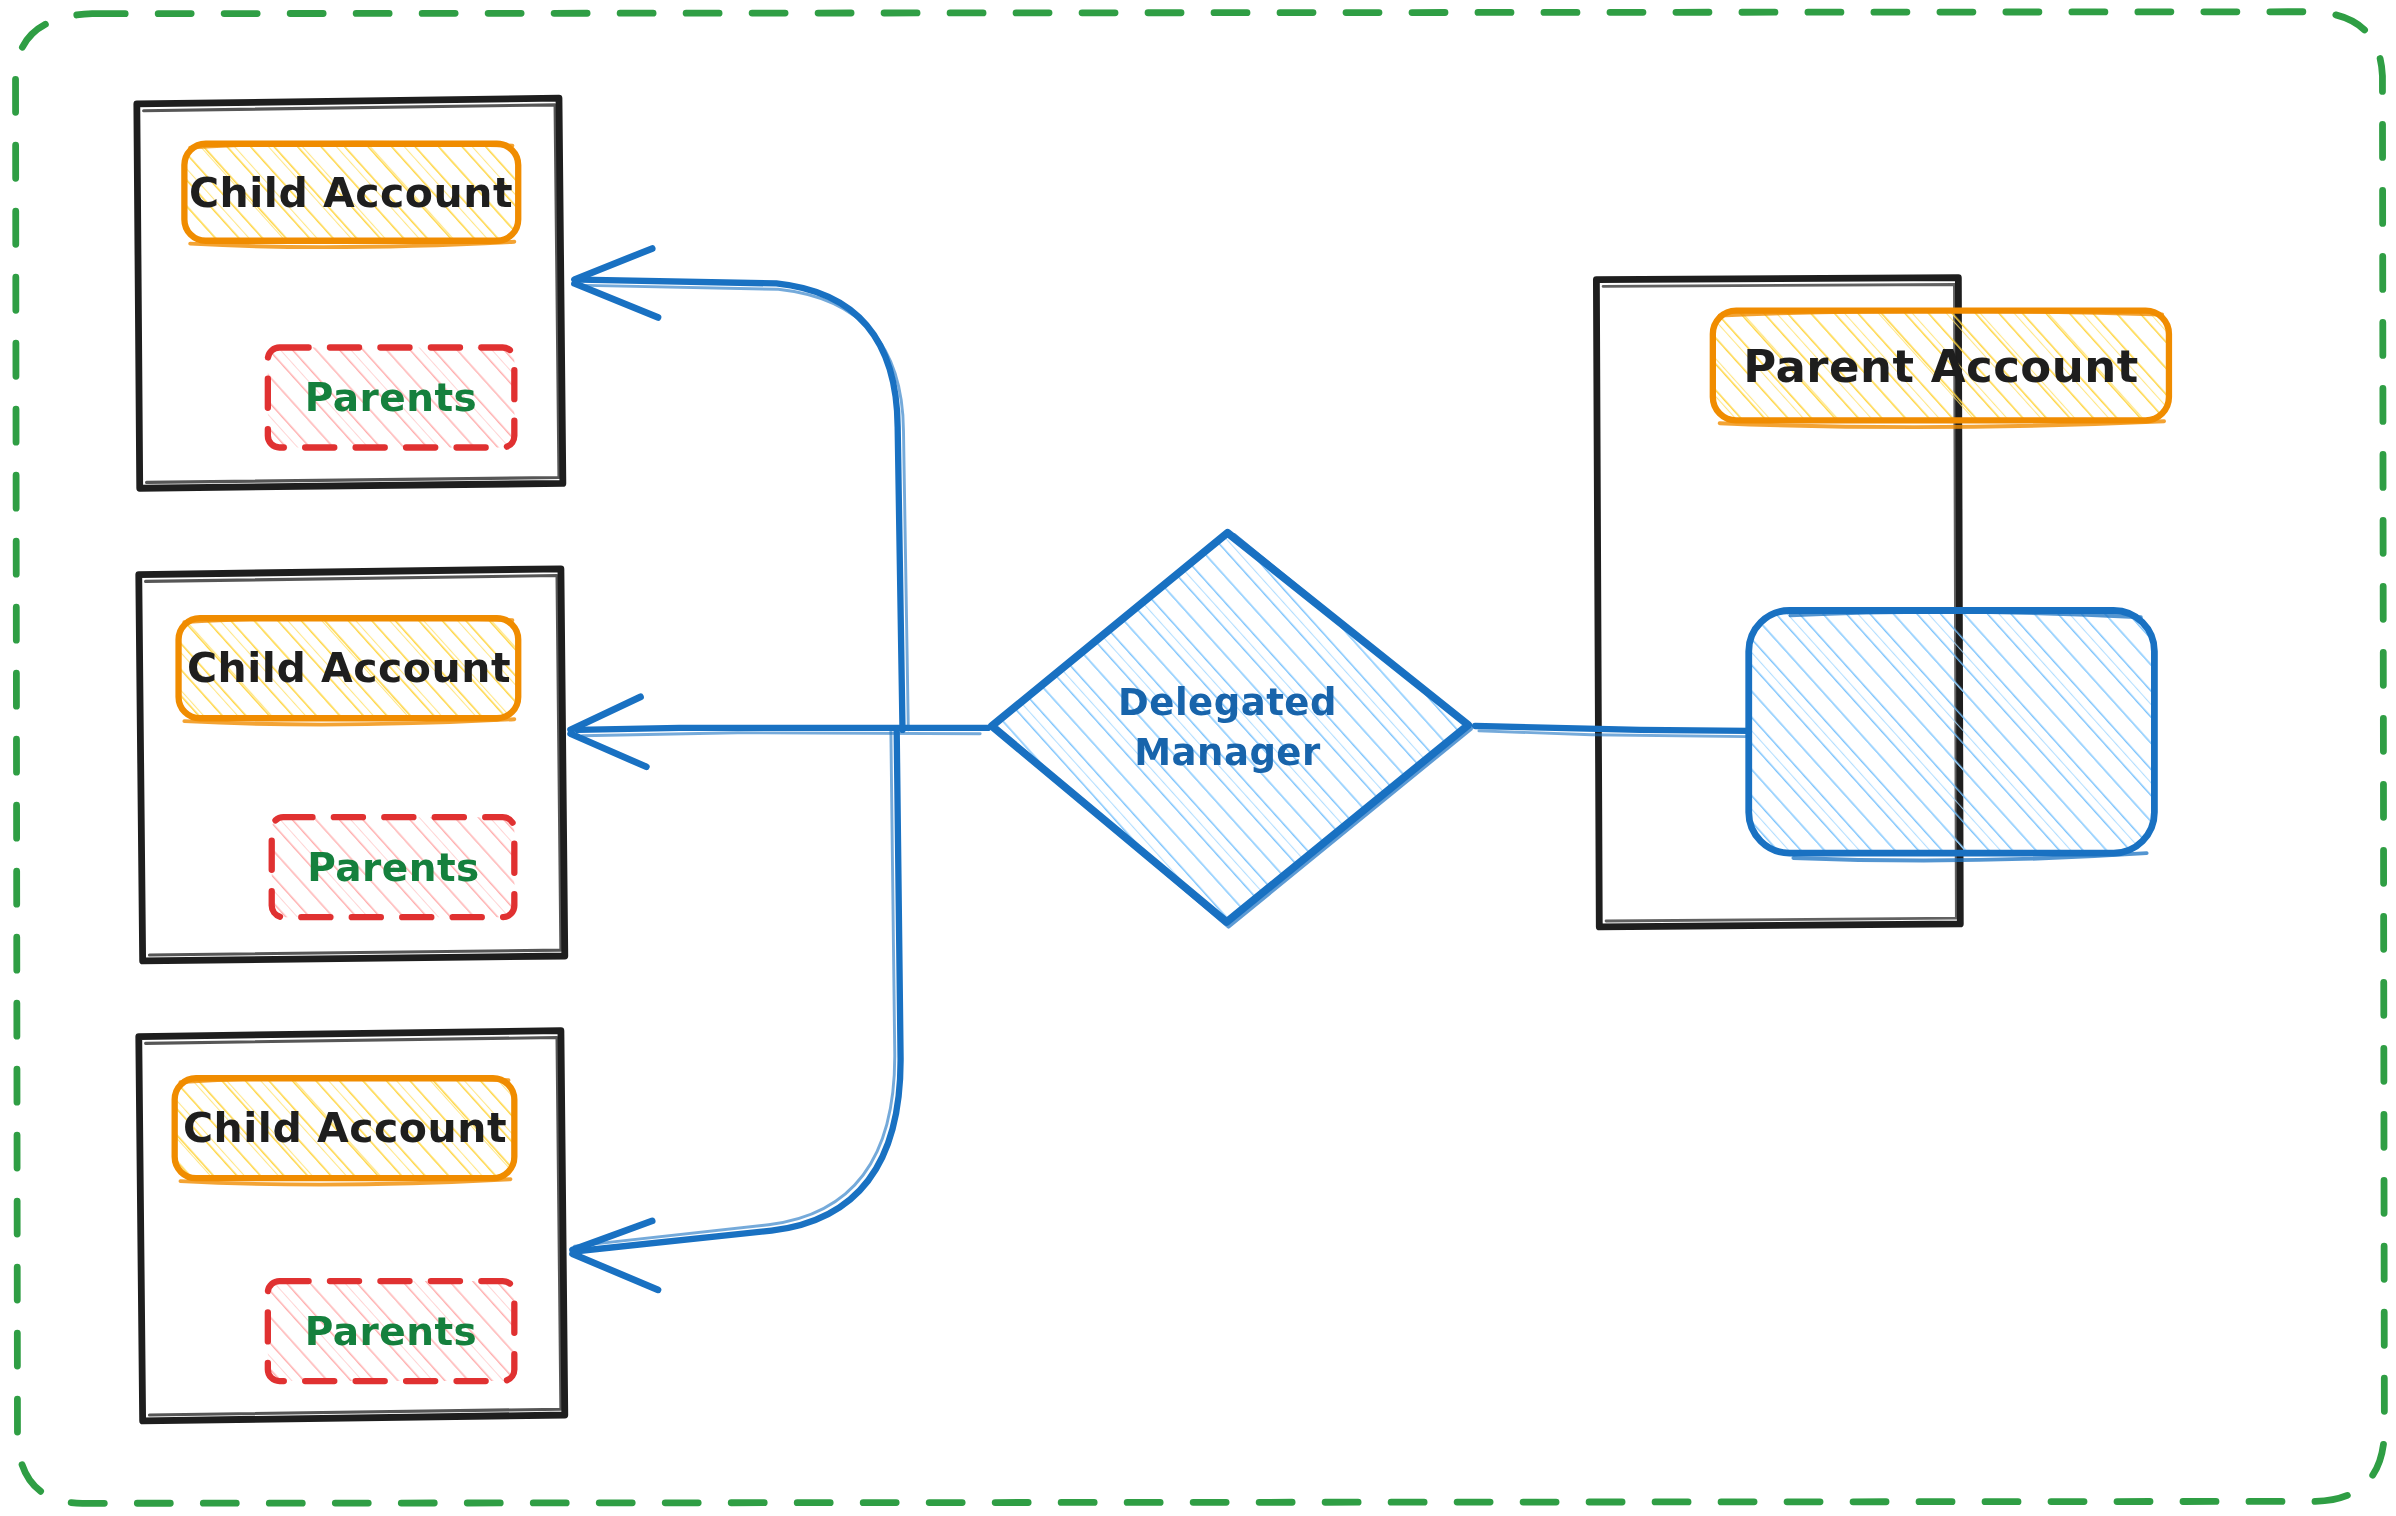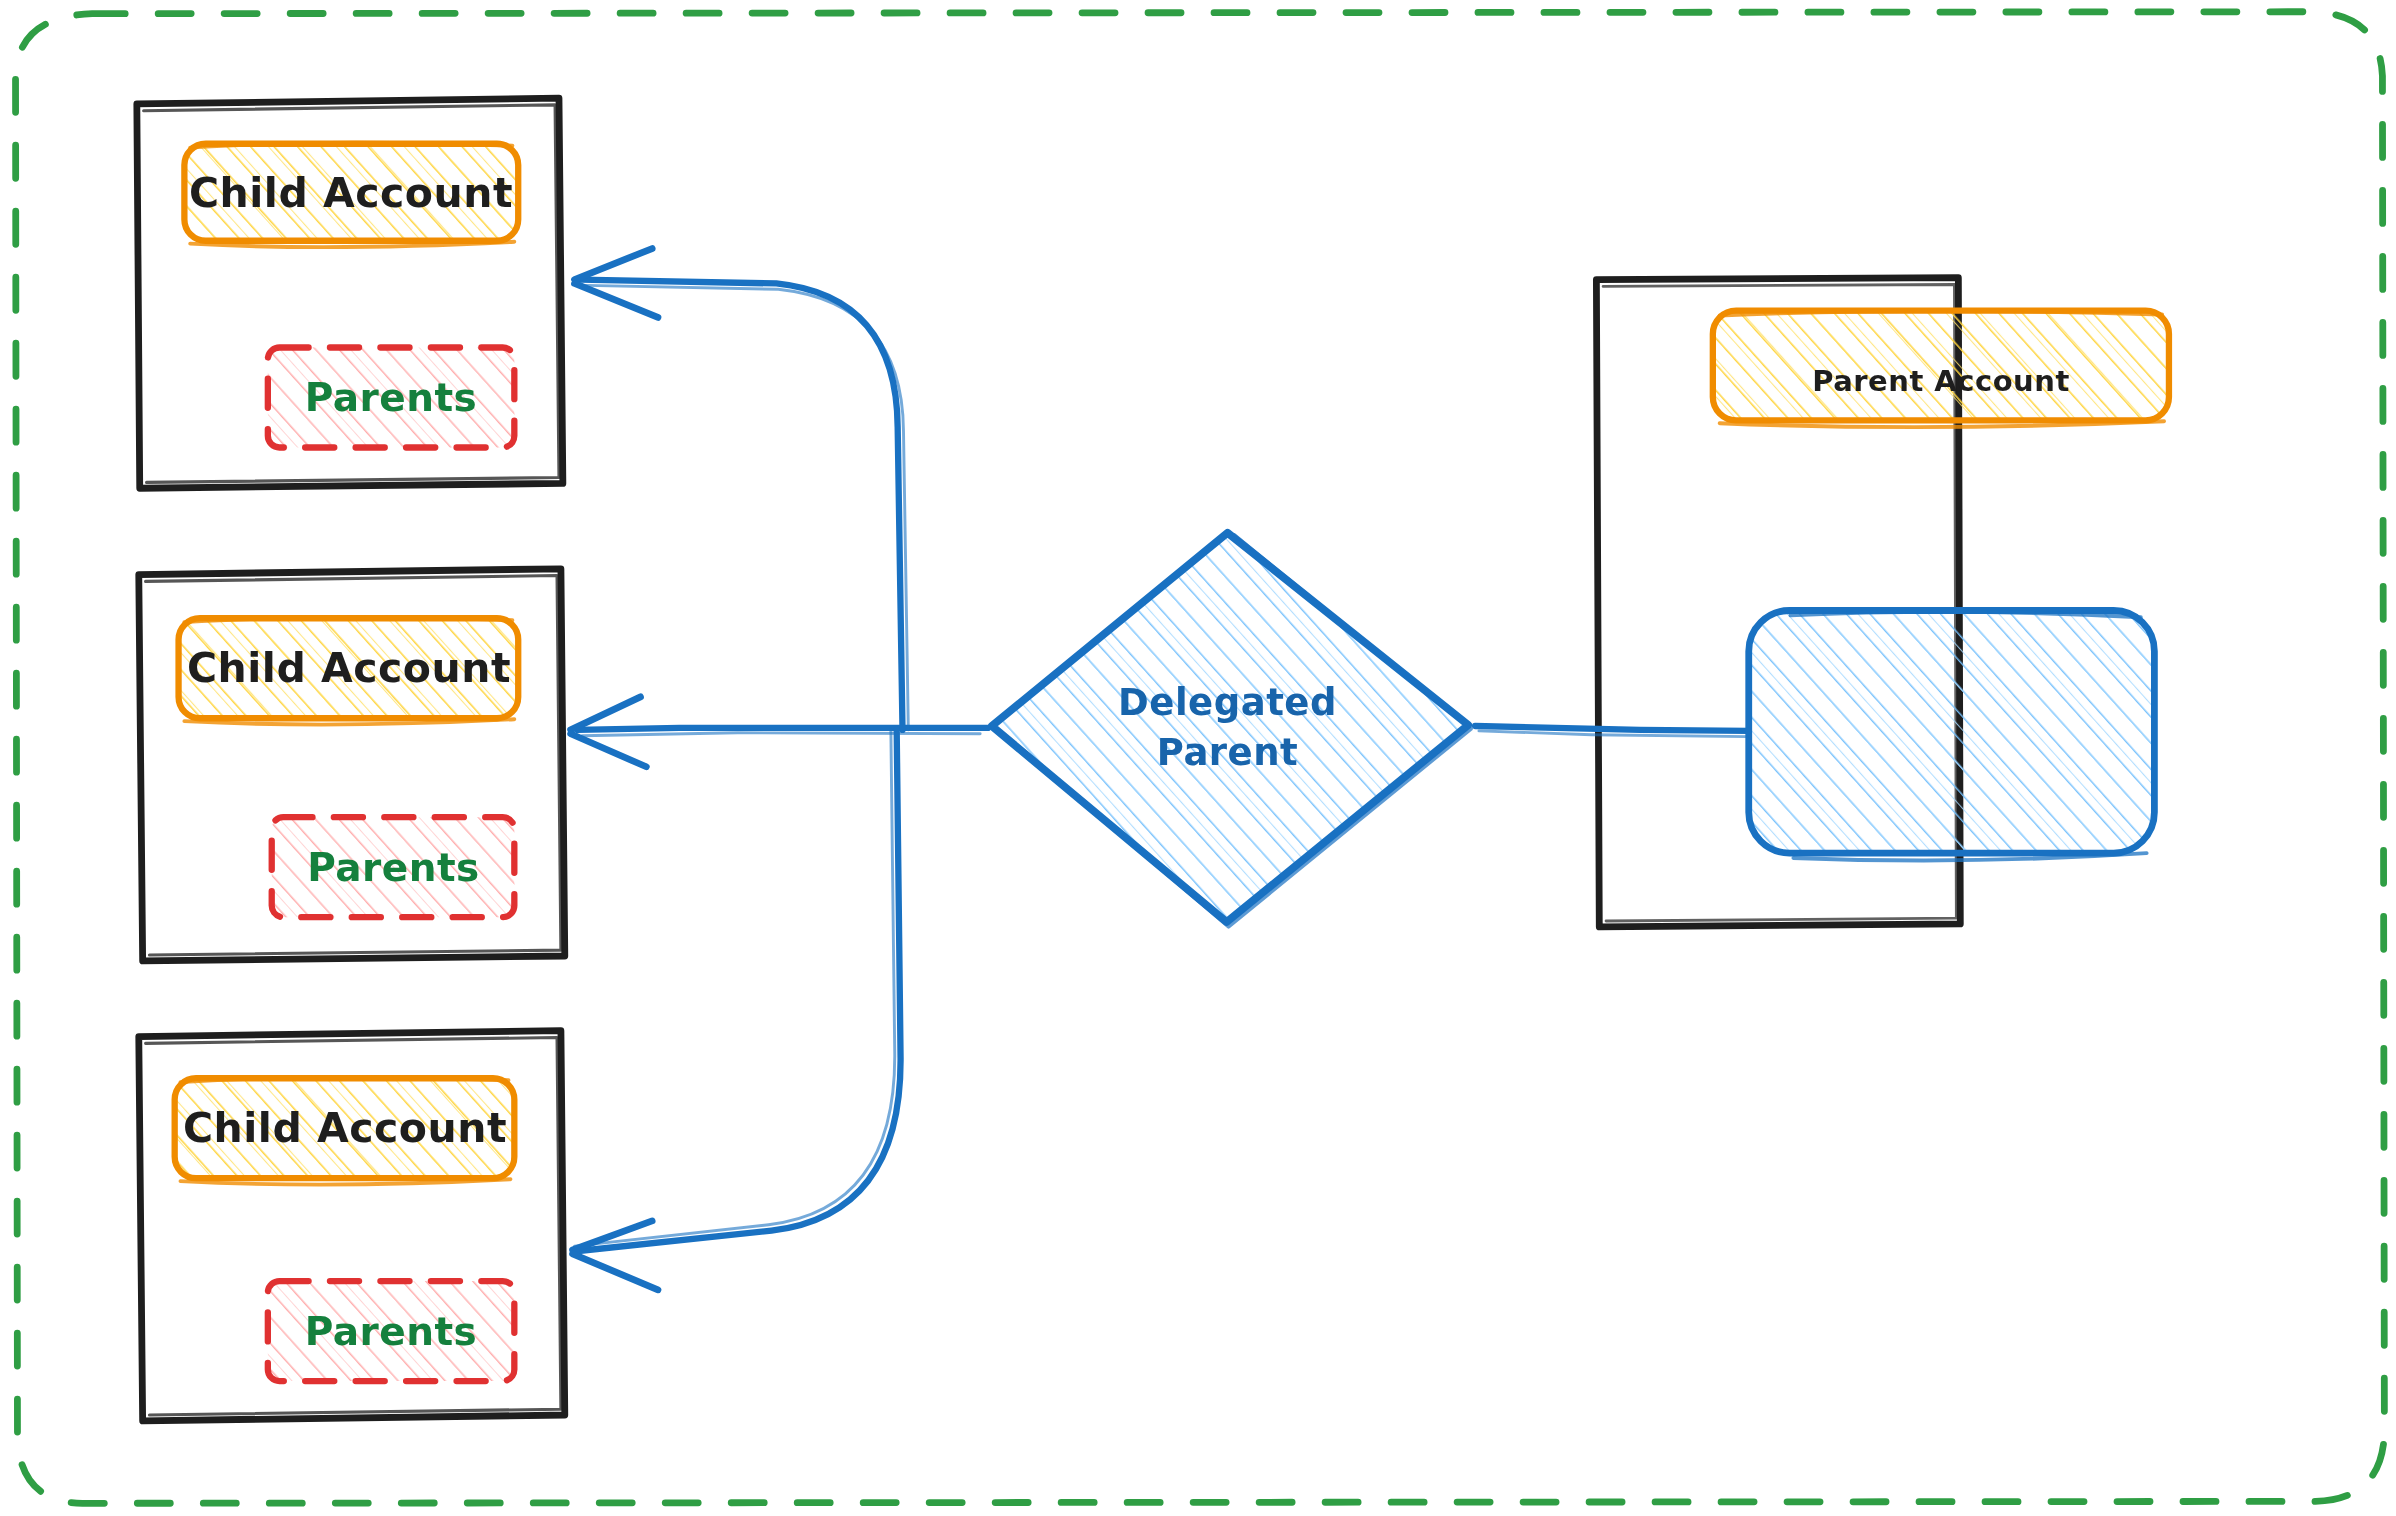--- a/index.html
+++ b/index.html
@@ -200,25 +200,25 @@
   <div class="lbl lbl-red" style="left:268px; top:347px; width:246px; height:100px; font-size:39px;">Parents</div>
 
   <div class="lbl lbl-dark" style="left:179px; top:618px; width:340px; height:100px; font-size:41px;">Child Account</div>
 
   <div class="lbl lbl-red" style="left:272px; top:817px; width:243px; height:100px; font-size:39px;">Parents</div>
 
   <div class="lbl lbl-dark" style="left:175px; top:1078px; width:340px; height:100px; font-size:41px;">Child Account</div>
 
   <div class="lbl lbl-red" style="left:268px; top:1281px; width:246px; height:100px; font-size:39px;">Parents</div>
 
-  <div class="lbl lbl-dark" style="left:1713px; top:326px; width:456px; height:110px; font-size:29px;">Parent Account</div>
+  <div class="lbl lbl-dark" style="left:1713px; top:311px; width:456px; height:110px; font-size:45px;">Parent Account</div>
 
 
   <div class="lbl lbl-blue" style="left:1053px; top:660px; width:349px; height:136px; font-size:37px; line-height:1.35;">Delegated
-Parent</div>
+Manager</div>
 
   <div class="hit" style="left:137px; top:98px; width:427px; height:390px;"></div>
   <div class="hit" style="left:139px; top:569px; width:427px; height:392px;"></div>
   <div class="hit" style="left:139px; top:1031px; width:427px; height:390px;"></div>
   <div class="hit" style="left:1596px; top:278px; width:365px; height:650px;"></div>
   <div class="hit" style="left:1749px; top:610px; width:406px; height:243px;"></div>
   <div class="hit" style="left:992px; top:533px; width:477px; height:394px;"></div>
 
 </div>
 

